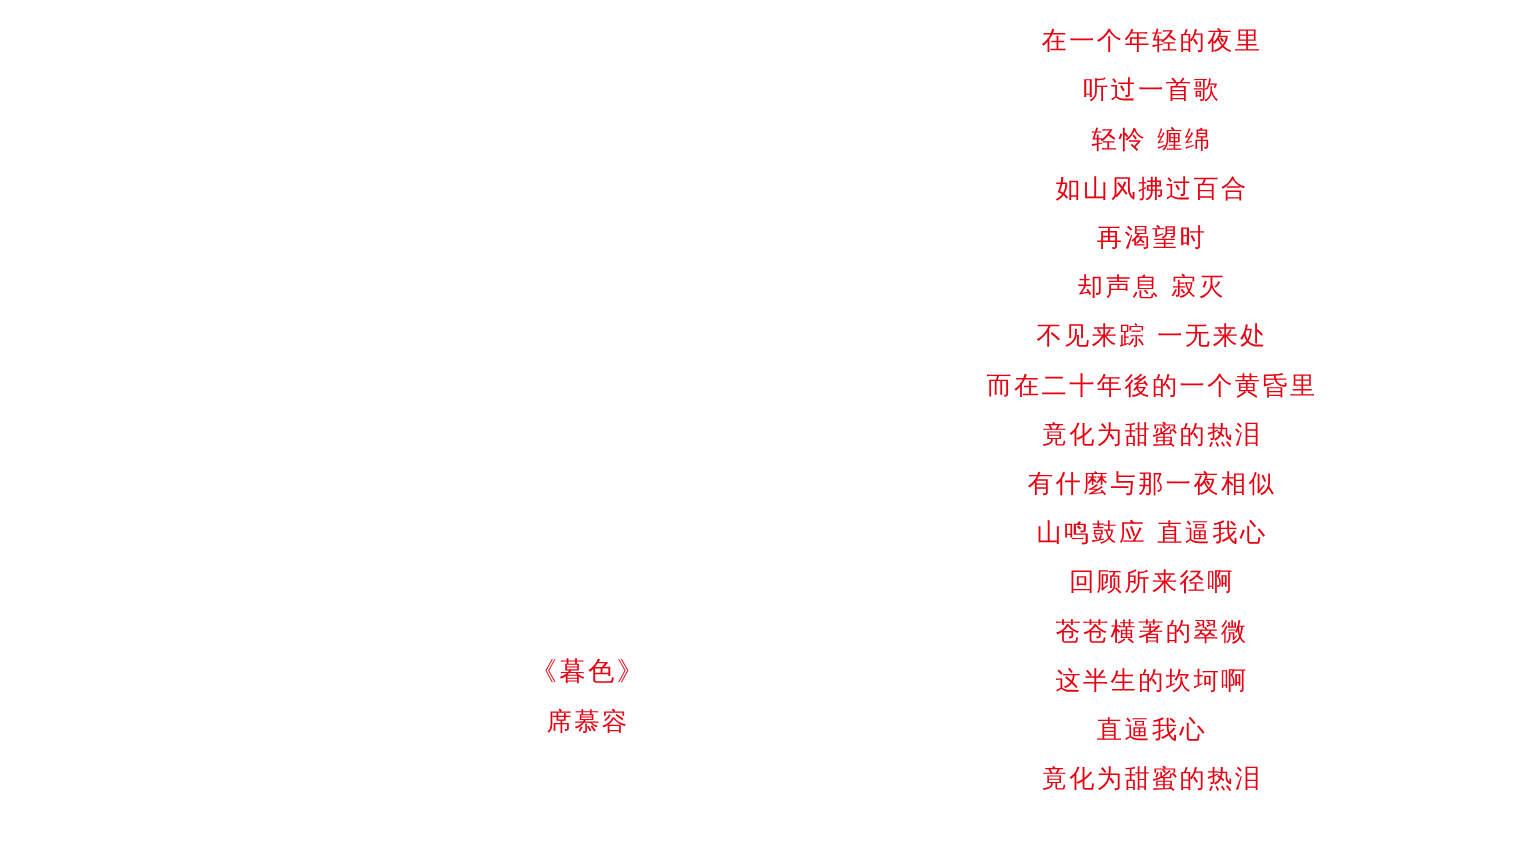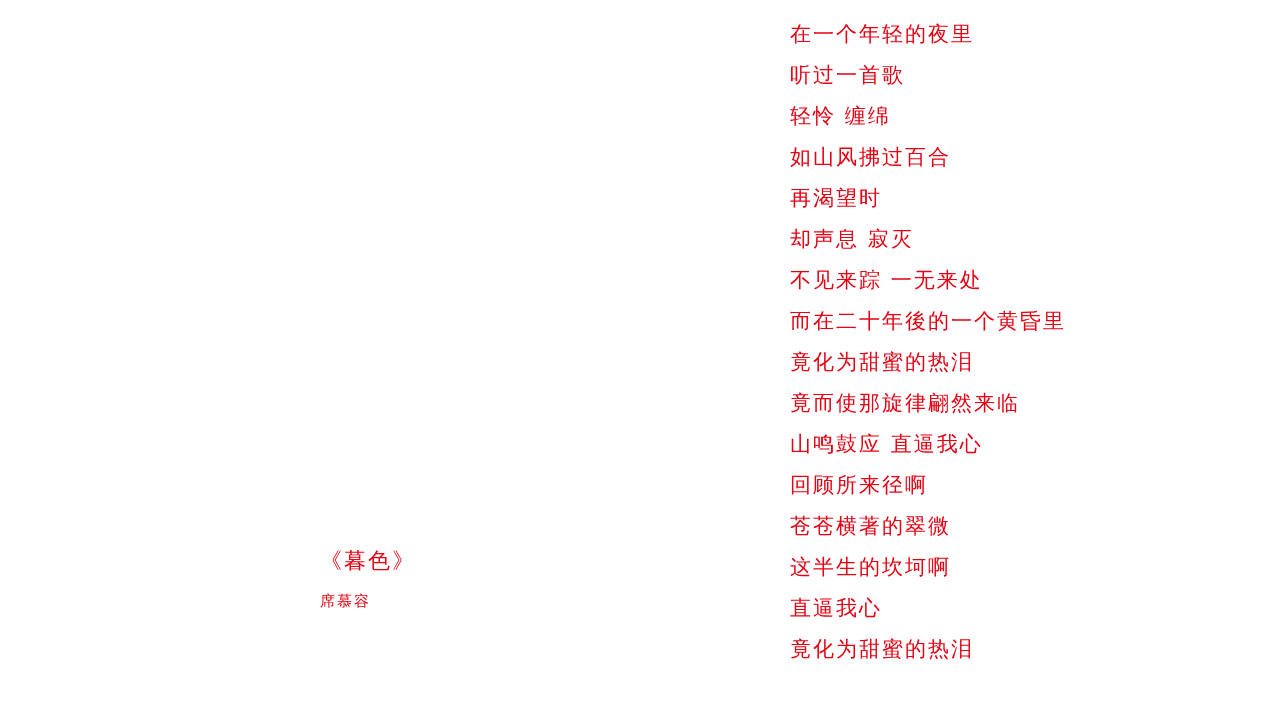--- a/index.html
+++ b/index.html
@@ -17,43 +17,44 @@
   .poem-page {
     position: absolute;
     inset: 0;
   }
   
   .title-block {
     position: absolute;
     left: 320px;
     top: 540px;
     width: 340px;
+    text-align: center;
     color: #e60012;
   }
   .poem-title {
     font-size: 22px;
     line-height: 41px;
     letter-spacing: 2px;
     color: #e60012;
     white-space: nowrap;
   }
   .poem-author {
-    font-size: 15px;
+    font-size: 21px;
     line-height: 41px;
     letter-spacing: 2px;
     color: #e60012;
     white-space: nowrap;
   }
   
   .body-block {
     position: absolute;
     left: 790px;
     top: 14px;
     width: 340px;
-    text-align: left;
+    text-align: center;
   }
   .poem-line {
     font-size: 21px;
     line-height: 41px;
     color: #e60012;
     letter-spacing: 2px;
     white-space: nowrap;
   }
 </style>
 </head>
@@ -69,21 +70,21 @@
   <div class="body-block">
     <div class="poem-line">在一个年轻的夜里</div>
     <div class="poem-line">听过一首歌</div>
     <div class="poem-line">轻怜 缠绵</div>
     <div class="poem-line">如山风拂过百合</div>
     <div class="poem-line">再渴望时</div>
     <div class="poem-line">却声息 寂灭</div>
     <div class="poem-line">不见来踪 一无来处</div>
     <div class="poem-line">而在二十年後的一个黄昏里</div>
     <div class="poem-line">竟化为甜蜜的热泪</div>
-    <div class="poem-line">竟而使那旋律翩然来临</div>
+    <div class="poem-line">有什麼与那一夜相似</div>
     <div class="poem-line">山鸣鼓应 直逼我心</div>
     <div class="poem-line">回顾所来径啊</div>
     <div class="poem-line">苍苍横著的翠微</div>
     <div class="poem-line">这半生的坎坷啊</div>
     <div class="poem-line">直逼我心</div>
     <div class="poem-line">竟化为甜蜜的热泪</div>
   </div>
 
 </div>
 

